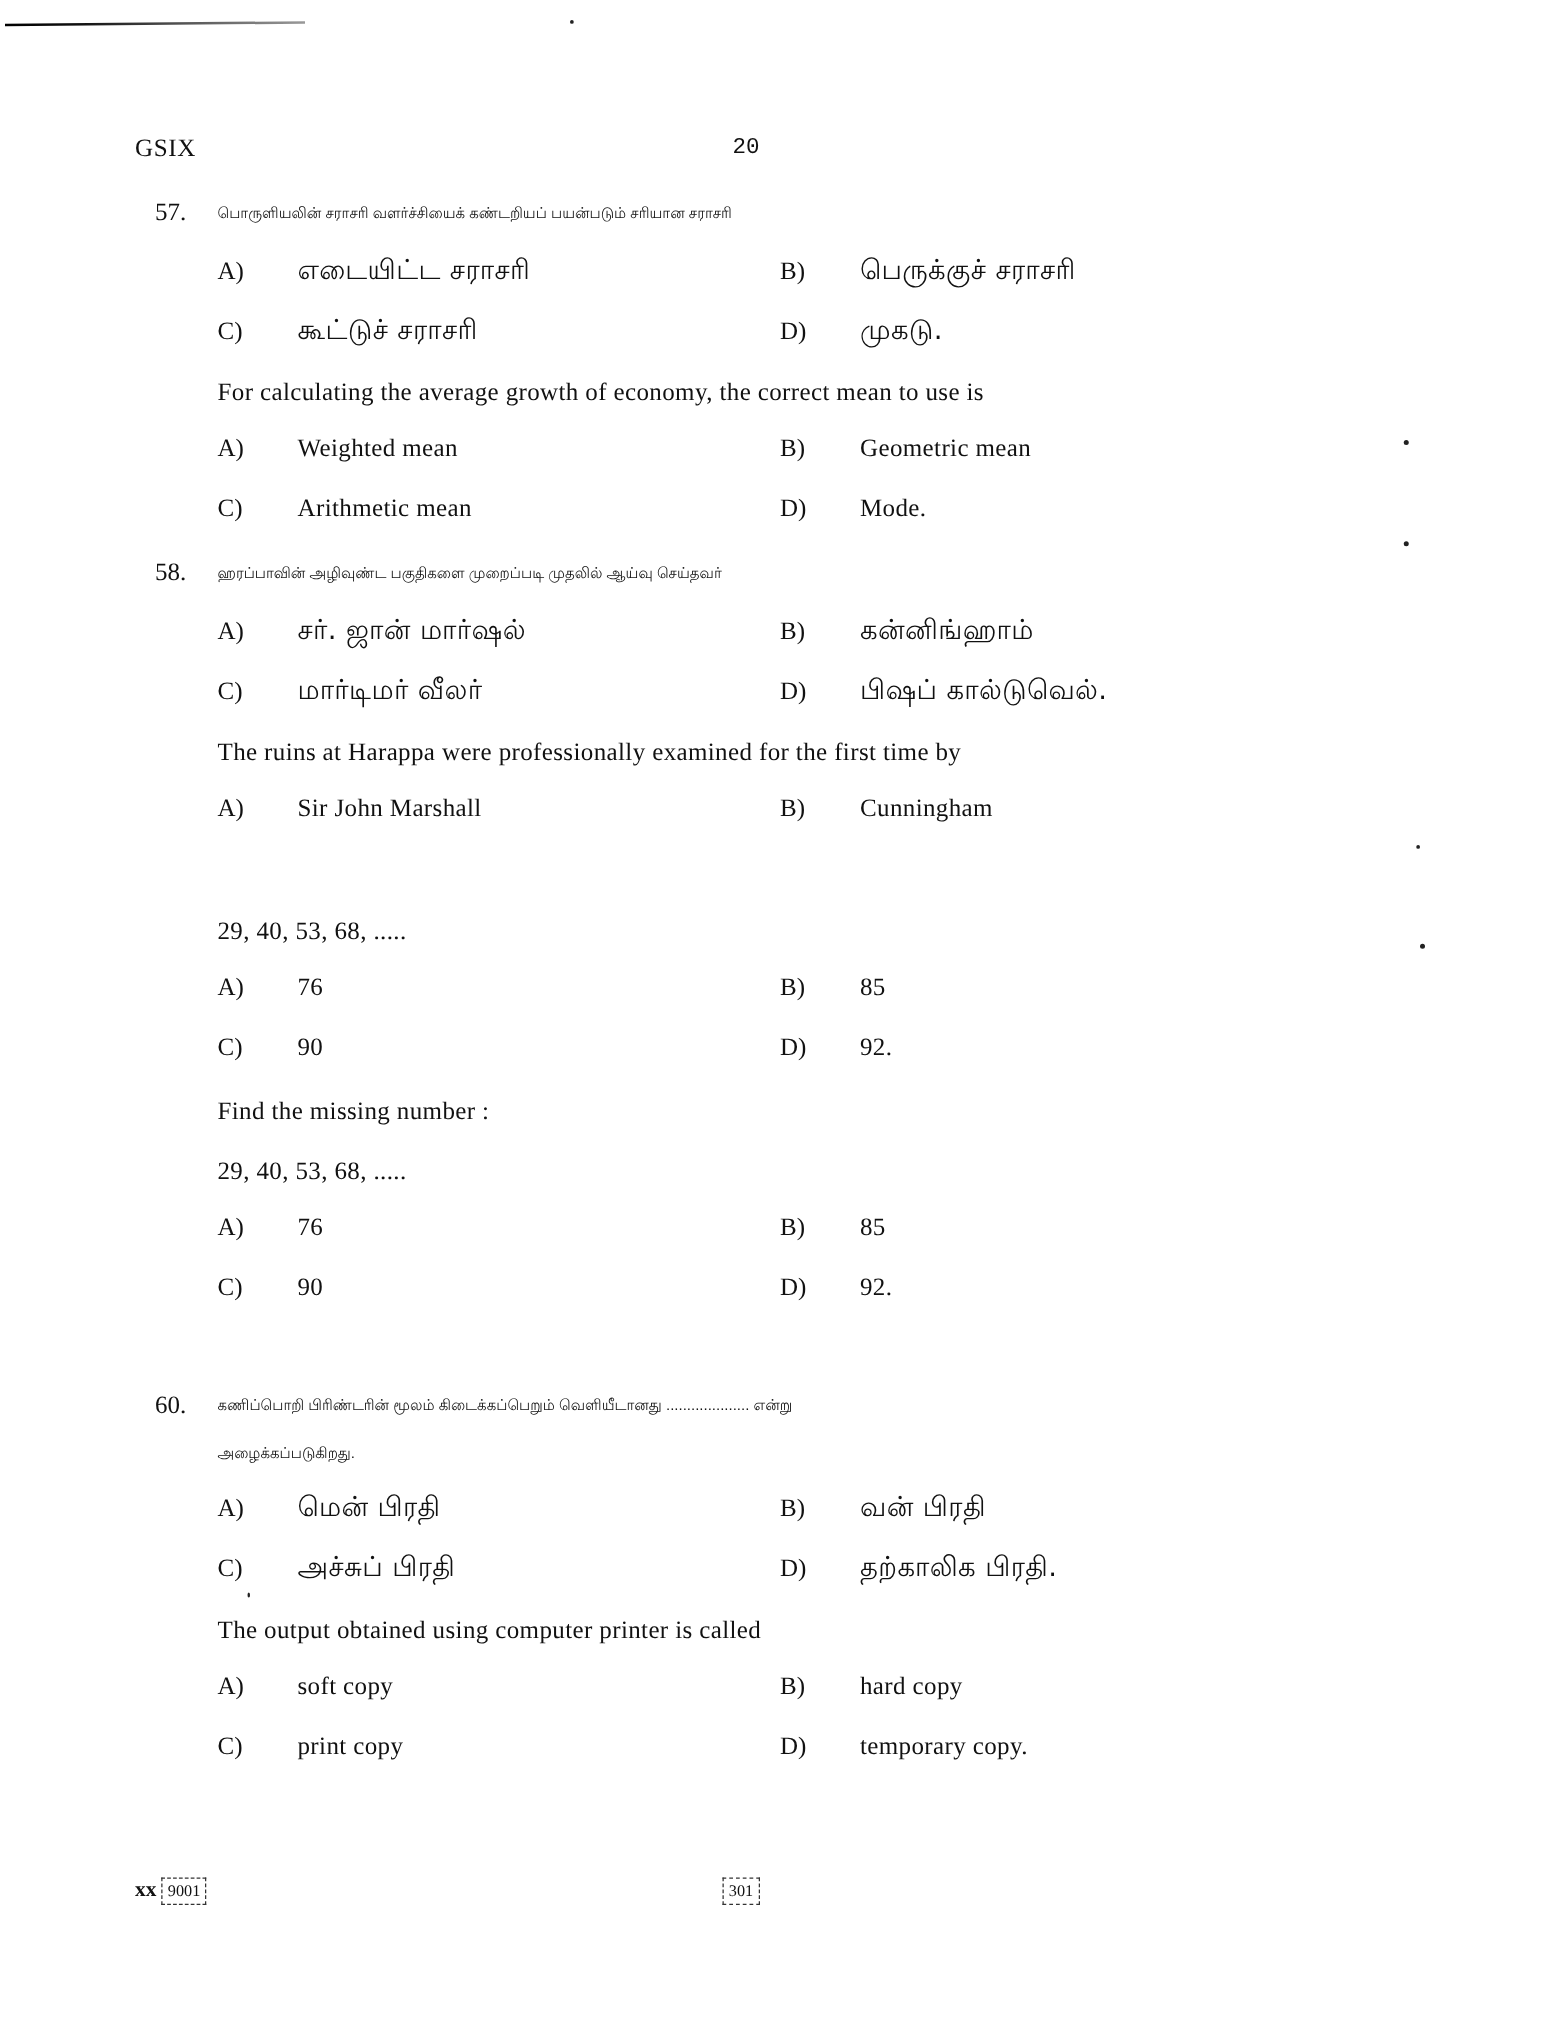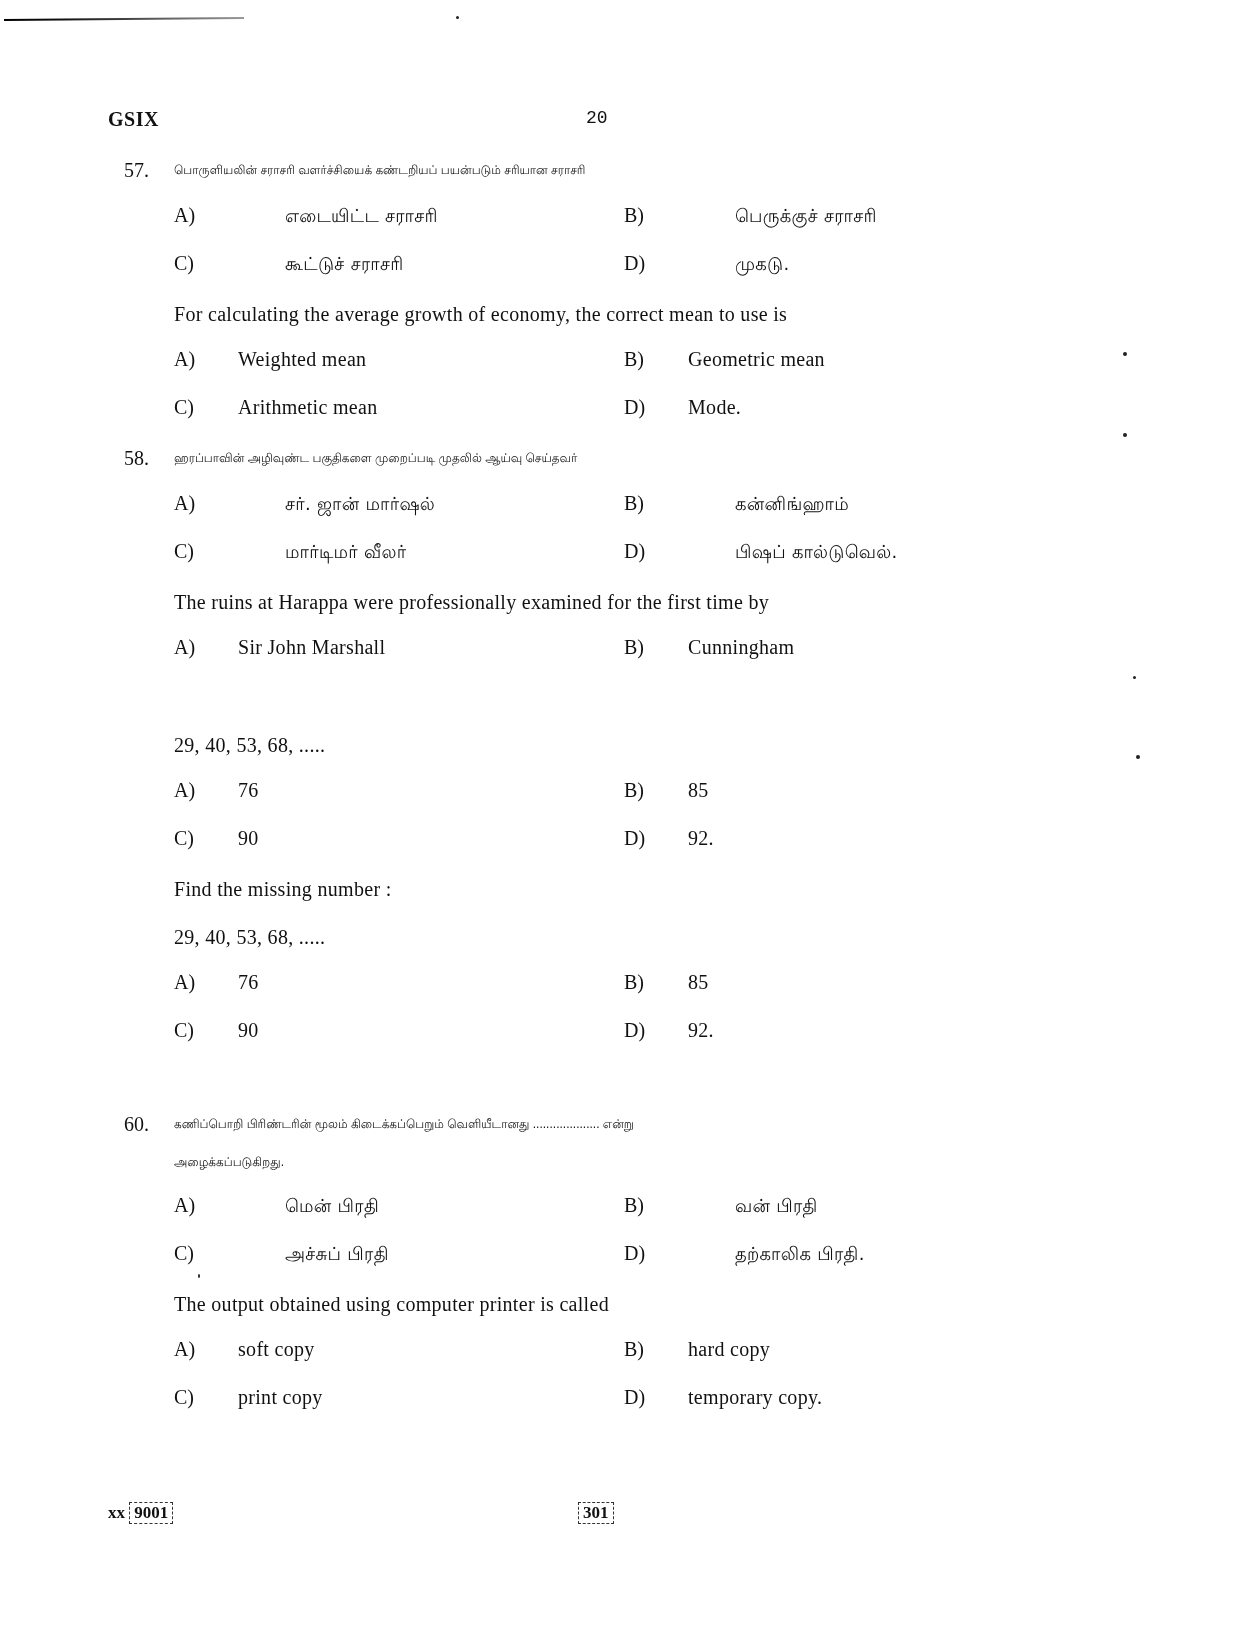--- a/index.html
+++ b/index.html
@@ -26,21 +26,21 @@
       position: absolute;
       top: 108px;
       left: 108px;
       right: 108px;
       height: 30px;
     }
     .series-code {
       position: absolute;
       left: 0;
       top: 0;
-      font-weight: bold;
+      font-weight: normal;
       font-size: 20px;
       letter-spacing: 0.5px;
     }
     .page-number {
       position: absolute;
       left: 478px;
       top: 0;
       font-size: 18px;
       font-family: Liberation Mono, monospace;
     }
@@ -91,44 +91,43 @@
       font-size: 20px;
       font-family: "Liberation Serif", "DejaVu Serif", serif;
     }
     .opt-text {
       font-size: 20px;
       font-family: "Liberation Serif", "DejaVu Serif", serif;
       letter-spacing: 0.3px;
     }
     .opt-text.ta {
       font-family: "DejaVu Sans", "Liberation Sans", sans-serif;
-      font-size: 18px;
-      margin-left: 47px;
+      font-size: 22px;
     }
     .footer {
       position: absolute;
       top: 1502px;
       left: 108px;
       right: 108px;
       height: 30px;
     }
     .footer-code {
       position: absolute;
       left: 0;
       top: 0;
       font-weight: bold;
       font-size: 17px;
     }
     .boxed {
       display: inline-block;
       border: 1.5px dashed #333;
       padding: 0 4px;
       line-height: 20px;
-      font-weight: bold;
-      font-size: 17px;
+      font-weight: normal;
+      font-size: 13px;
     }
     .footer-page {
       position: absolute;
       left: 470px;
       top: 0;
     }
   </style>
 </head>
 <body>
 

